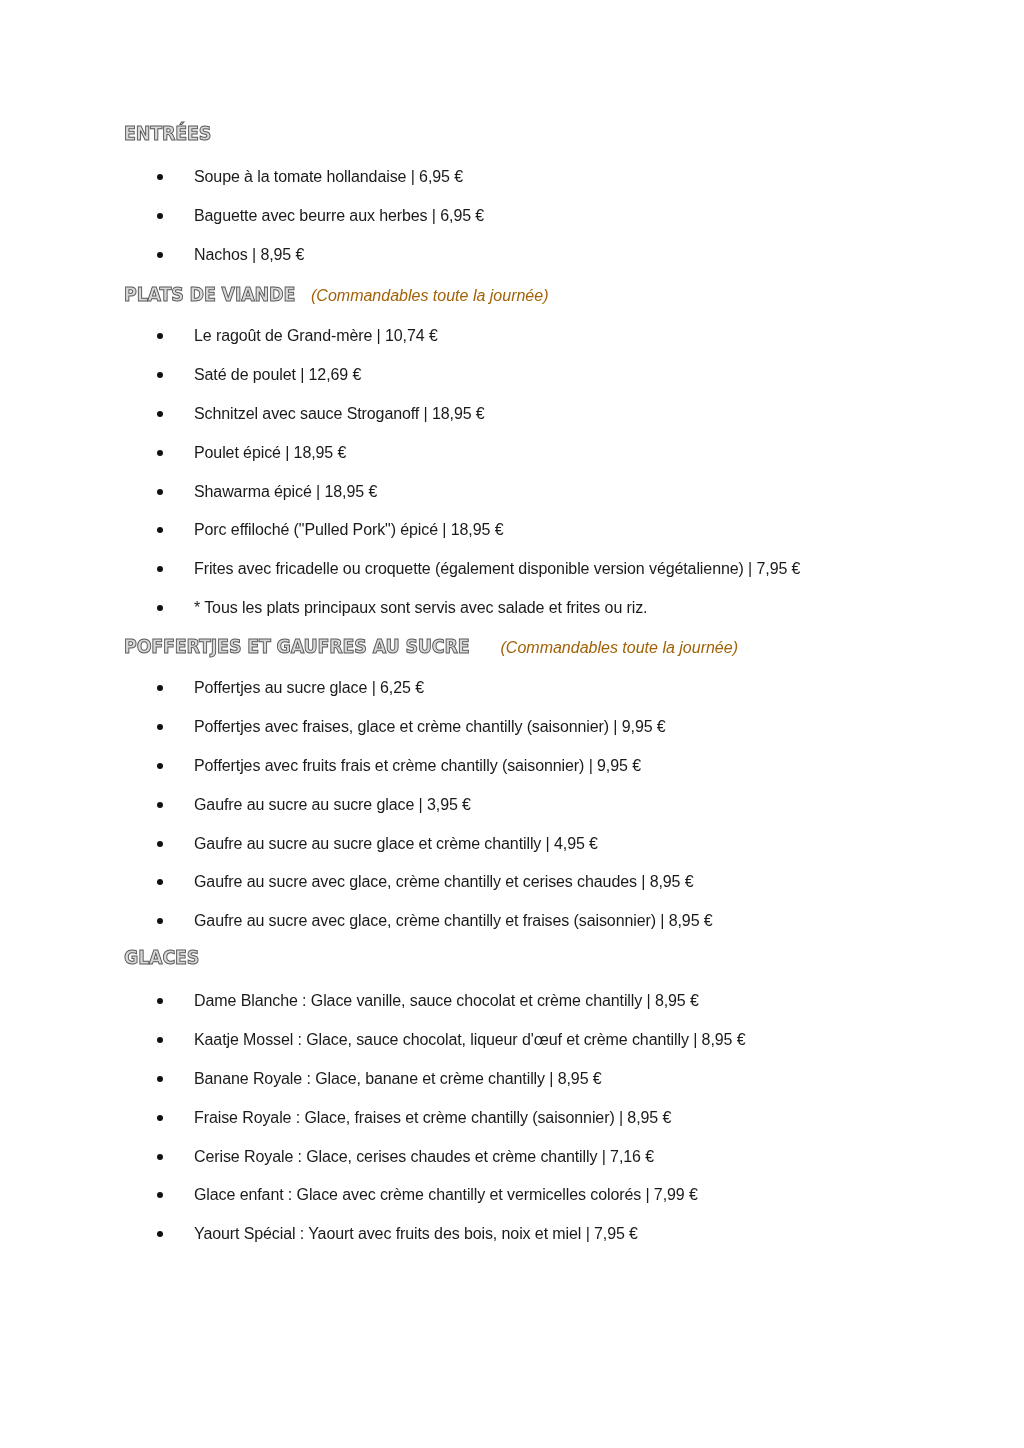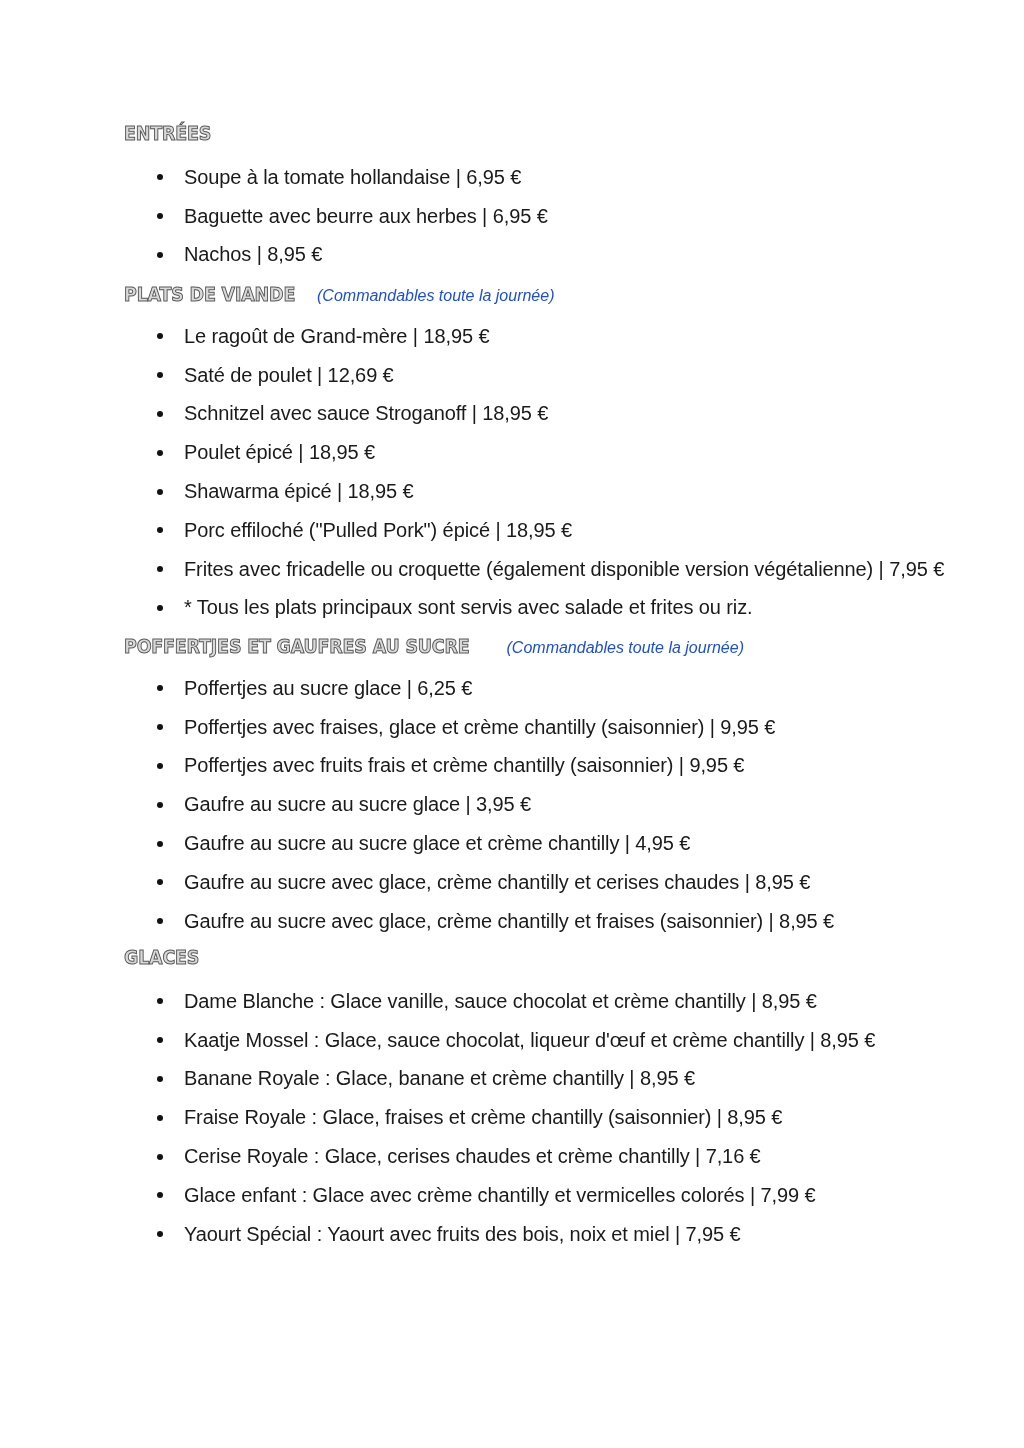--- a/index.html
+++ b/index.html
@@ -42,22 +42,22 @@
       -webkit-text-stroke: 1px #5a5a5a;
       text-shadow: 0 0 0.5px #888;
       transform: scaleX(0.92);
       transform-origin: left center;
       display: inline-block;
     }
     .heading-note {
       font-family: "Liberation Sans", sans-serif;
       font-style: italic;
       font-size: 16px;
-      color: #1d4ed8;
-      margin-left: 7px;
+      color: #a16207;
+      margin-left: 1px;
     }
     ul.items {
       list-style: none;
       margin: 0;
       padding: 0;
     }
     ul.items li {
       position: relative;
       height: 38.8px;
       display: flex;
@@ -67,22 +67,22 @@
     .bullet {
       position: absolute;
       left: 33px;
       width: 6px;
       height: 6px;
       border-radius: 50%;
       background: #111;
     }
     .item-text {
       position: absolute;
-      left: 60px;
-      font-size: 20px;
+      left: 70px;
+      font-size: 16px;
       color: #1a1a1a;
       letter-spacing: -0.1px;
     }
   </style>
 </head>
 <body>
 
 <div class="page">
 
   <div class="section" style="top:122px;">
@@ -106,21 +106,21 @@
   </div>
 
   <div class="section" style="top:283px;">
     <div class="section-heading">
       <span class="heading-title">Plats de viande</span>
       <span class="heading-note">(Commandables toute la journée)</span>
     </div>
     <ul class="items" style="margin-top:8px;">
       <li>
           <span class="bullet"></span>
-          <span class="item-text">Le ragoût de Grand-mère | 18,95 €</span>
+          <span class="item-text">Le ragoût de Grand-mère | 10,74 €</span>
         </li>
       <li>
           <span class="bullet"></span>
           <span class="item-text">Saté de poulet | 12,69 €</span>
         </li>
       <li>
           <span class="bullet"></span>
           <span class="item-text">Schnitzel avec sauce Stroganoff | 18,95 €</span>
         </li>
       <li>

